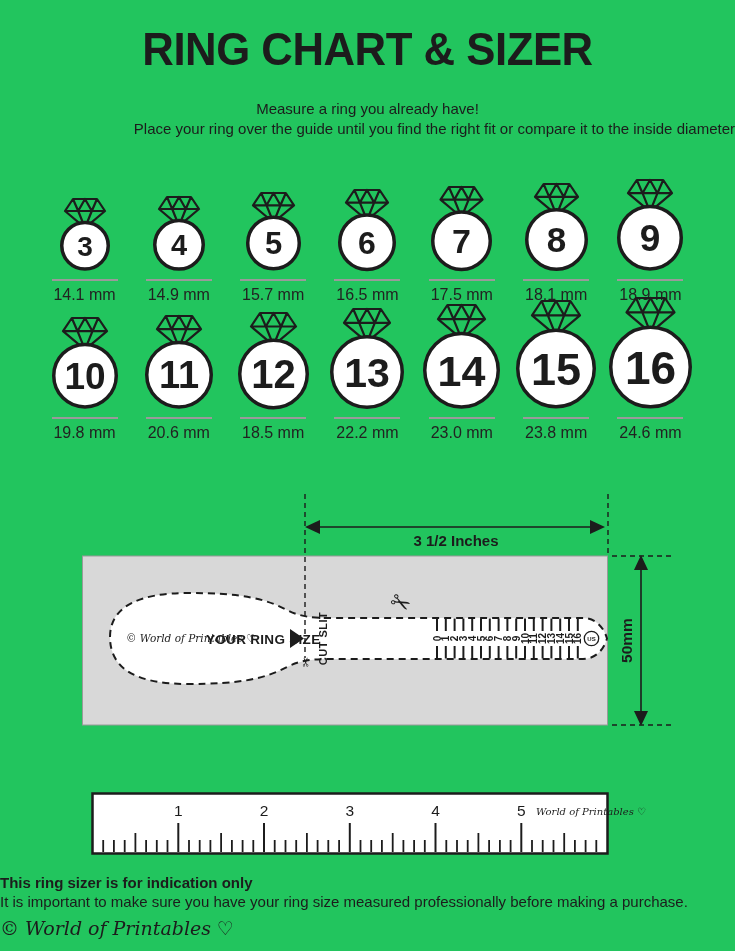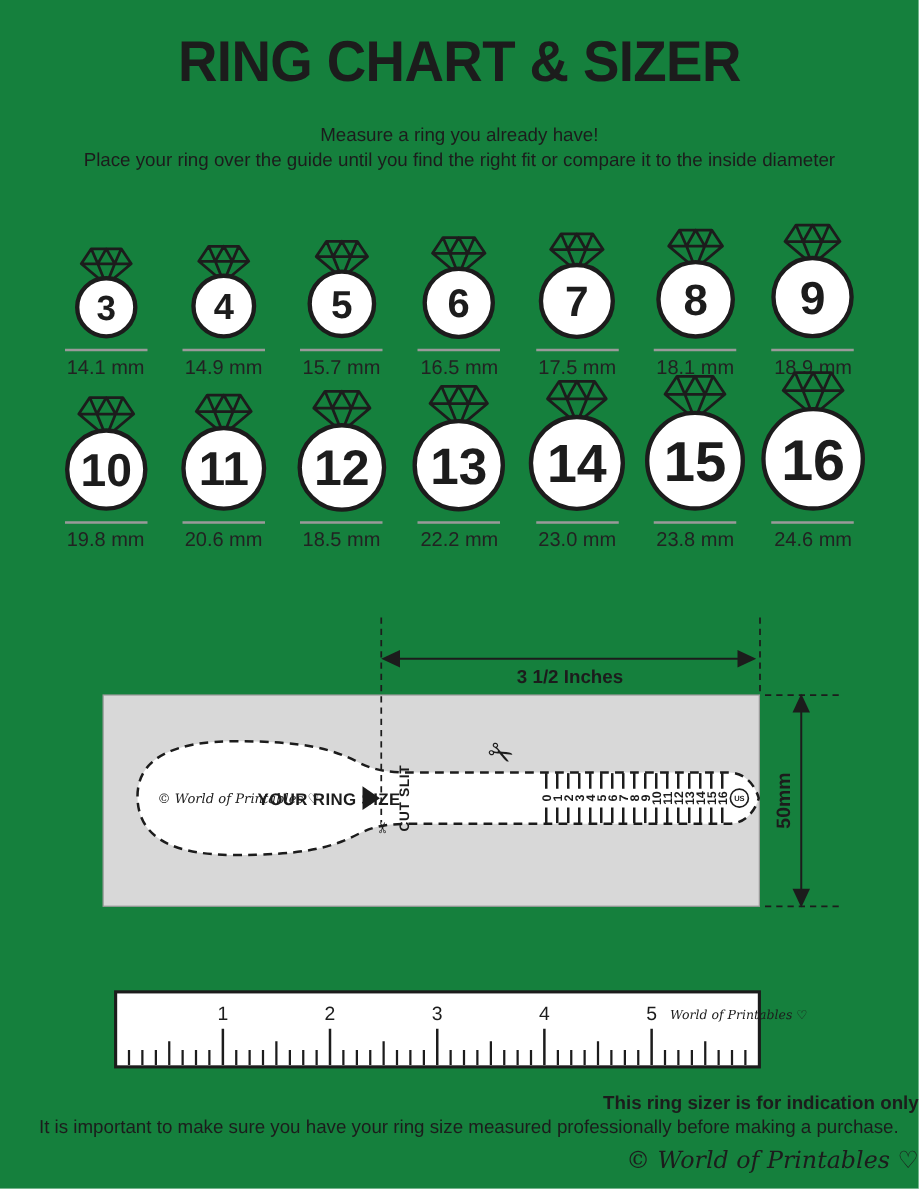--- a/index.html
+++ b/index.html
@@ -1,41 +1,41 @@
 <!DOCTYPE html>
 <html><head>
 <meta charset="utf-8">
 <style>
   html,body{margin:0;padding:0;background:#fff;}
   .page{
-    position:relative;width:735px;height:951px;background:#15803d;overflow:hidden;
+    position:relative;width:735px;height:951px;background:#22c55e;overflow:hidden;
     font-family:"Liberation Sans", sans-serif;color:#1c1c1c;
   }
   .page-title{
     position:absolute;top:22px;left:0;width:100%;margin:0;text-align:center;
     font-size:46px;font-weight:bold;letter-spacing:-0.5px;
     transform:scaleX(0.95);transform-origin:center;
   }
   .intro{position:absolute;top:100px;left:0;width:100%;text-align:center;}
   .intro-head{font-size:15px;font-weight:normal;margin:0;}
-  .intro-body{font-size:15px;margin:3px 0 0 0;}
+  .intro-body{font-size:15px;margin:3px 0 0 0;text-align:right;}
   .ring-row{
     position:absolute;left:50%;transform:translateX(-50%);width:660px;
     display:flex;justify-content:space-between;align-items:flex-end;
   }
   .ring-row-1{top:178px;}
   .ring-row-2{top:296px;}
   .ring-cell{display:flex;flex-direction:column;align-items:center;width:94px;}
   .ring-underline{width:66px;height:2px;background:#9a9a9a;margin-top:5px;}
   .ring-mm{font-size:16px;margin-top:5px;color:#222;}
   .sizer-svg{position:absolute;top:488px;left:0;}
   .important{position:absolute;top:739px;left:68px;font-size:15px;margin:0;}
   .bold{font-weight:bold;}
   .ruler-svg{position:absolute;top:785px;left:0;}
-  .footer{position:absolute;top:874px;left:0;width:100%;text-align:right;}
+  .footer{position:absolute;top:874px;left:0;width:100%;text-align:left;}
   .footer-head{font-size:15px;font-weight:bold;margin:0;}
   .footer-body{font-size:15px;margin:2px 16px 0 0;}
   .footer-brand{font-size:19px;margin-top:7px;}
   .script{font-family:"DejaVu Serif", serif;font-style:italic;}
   svg text{fill:#1c1c1c;font-family:"Liberation Sans", sans-serif;}
   svg text.script{font-family:"DejaVu Serif", serif;font-style:italic;}
 </style>
 </head>
 <body>
 

